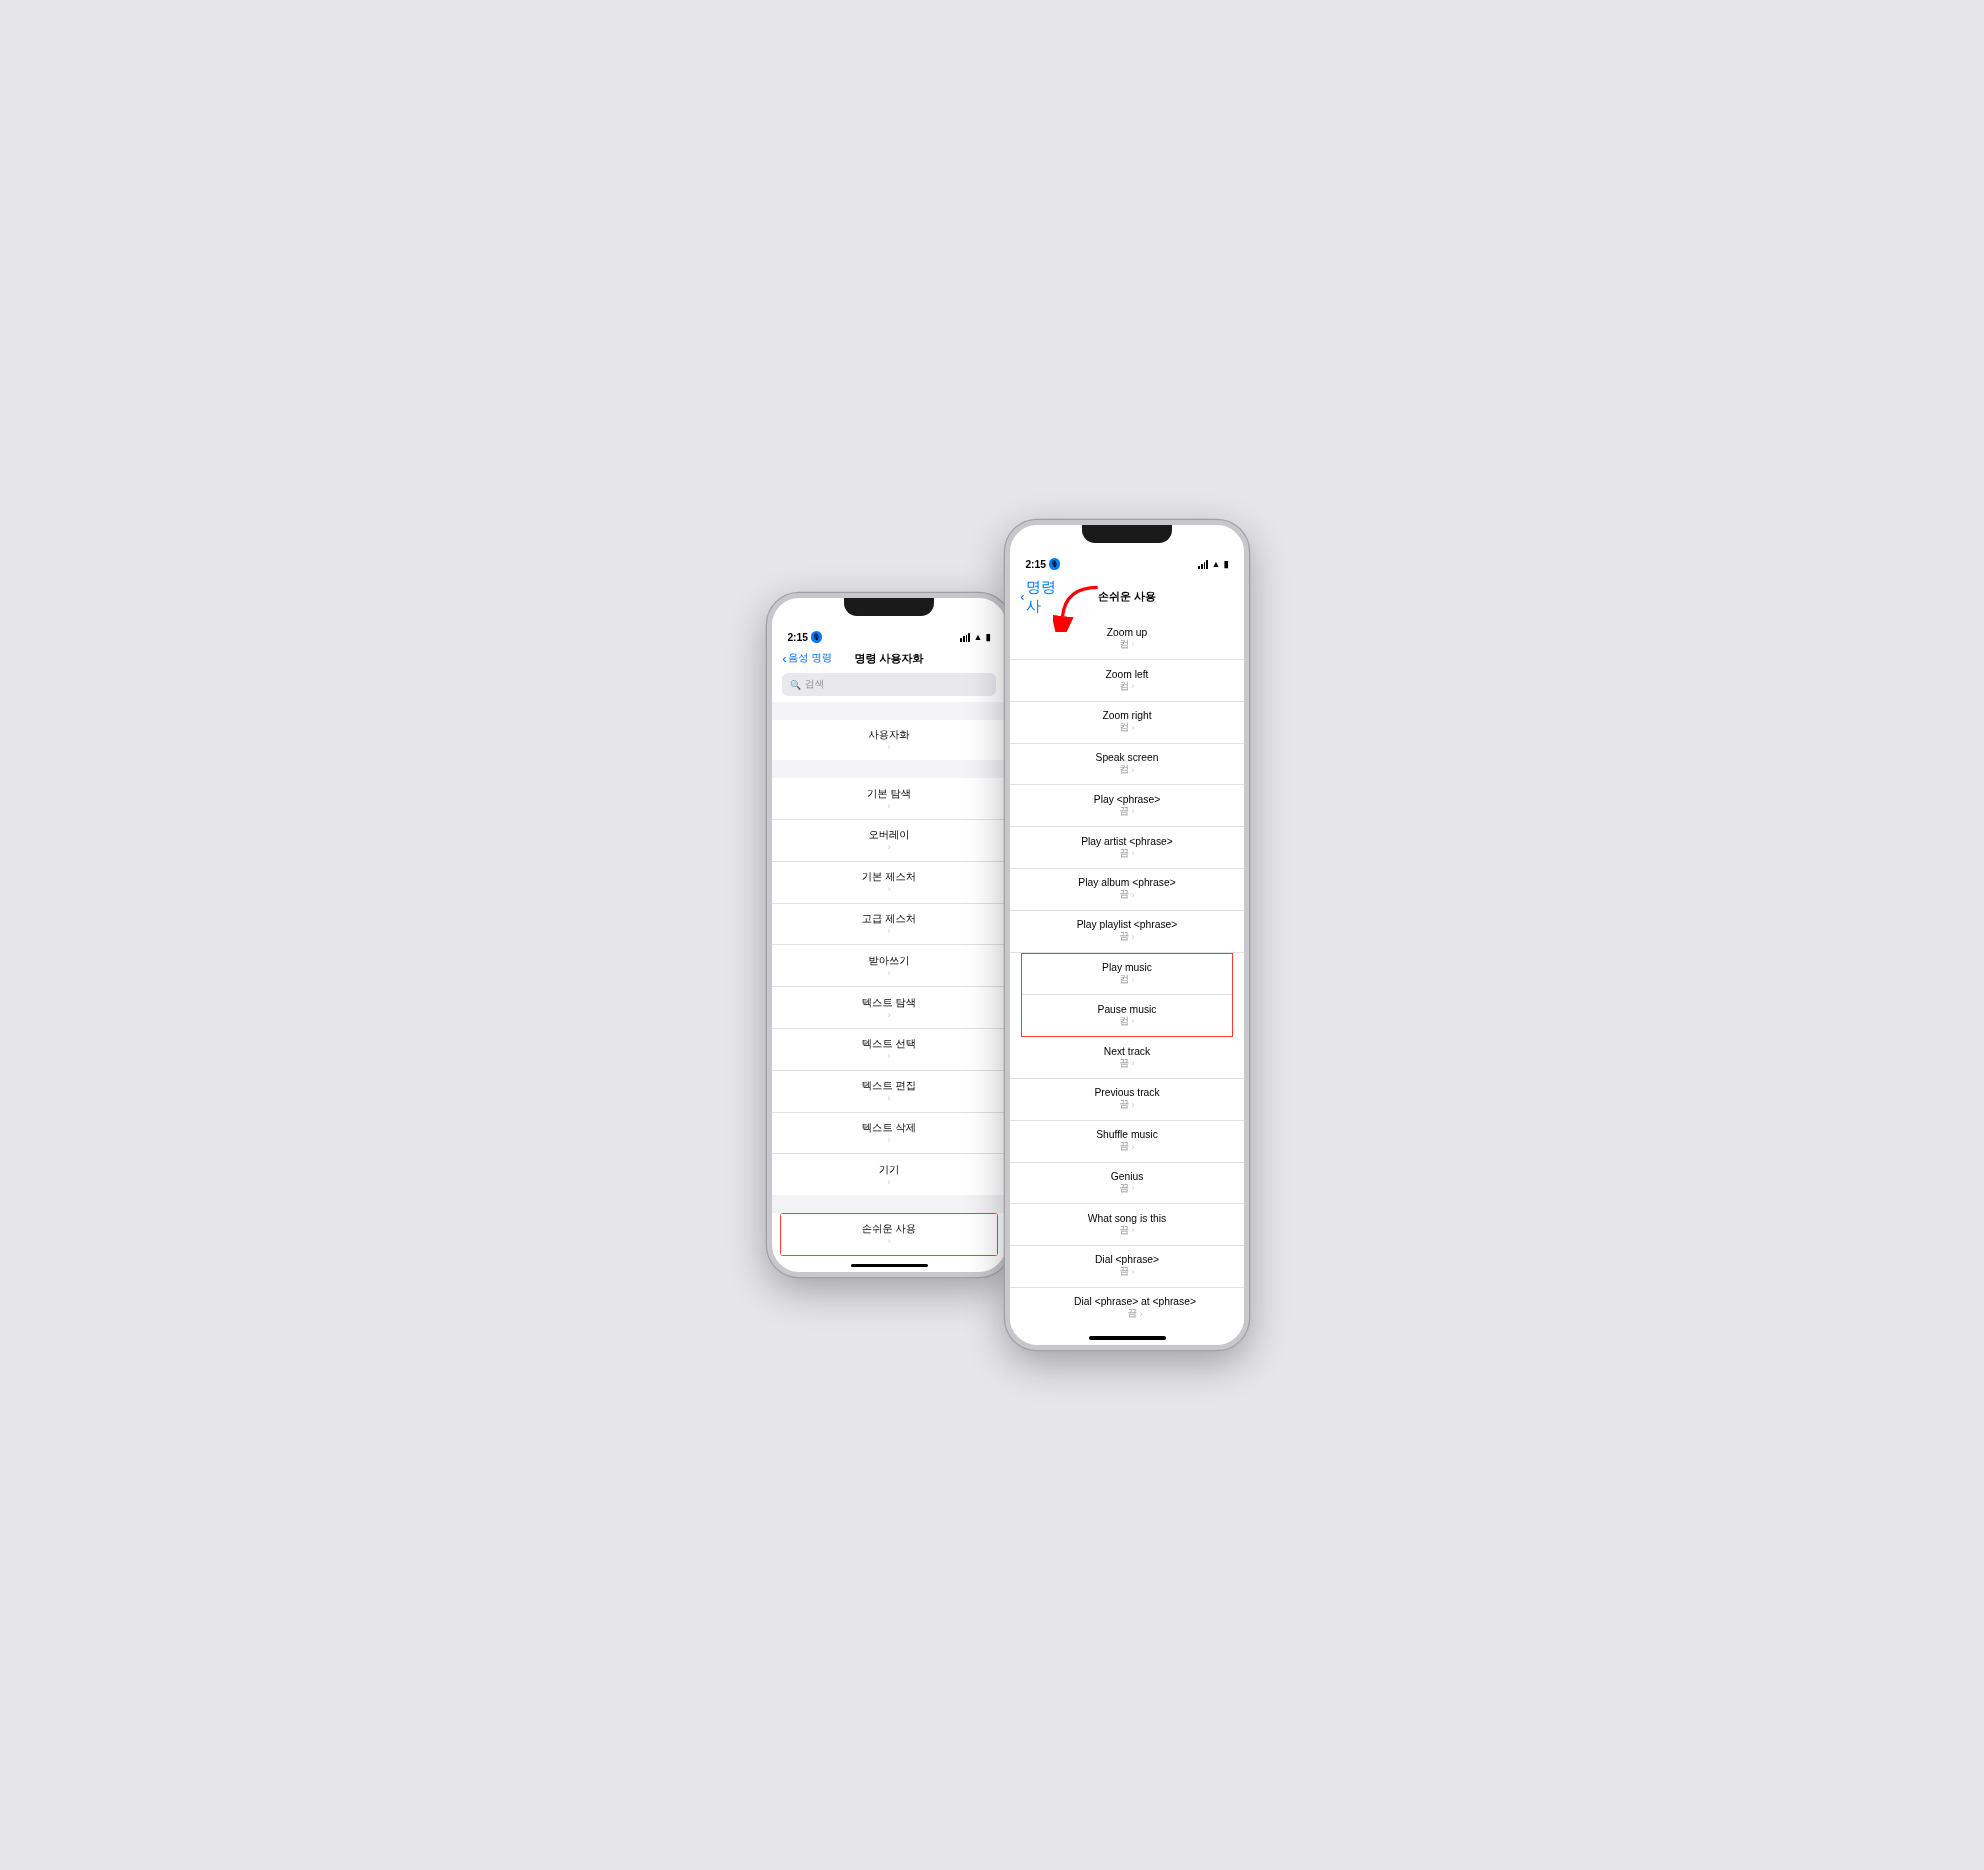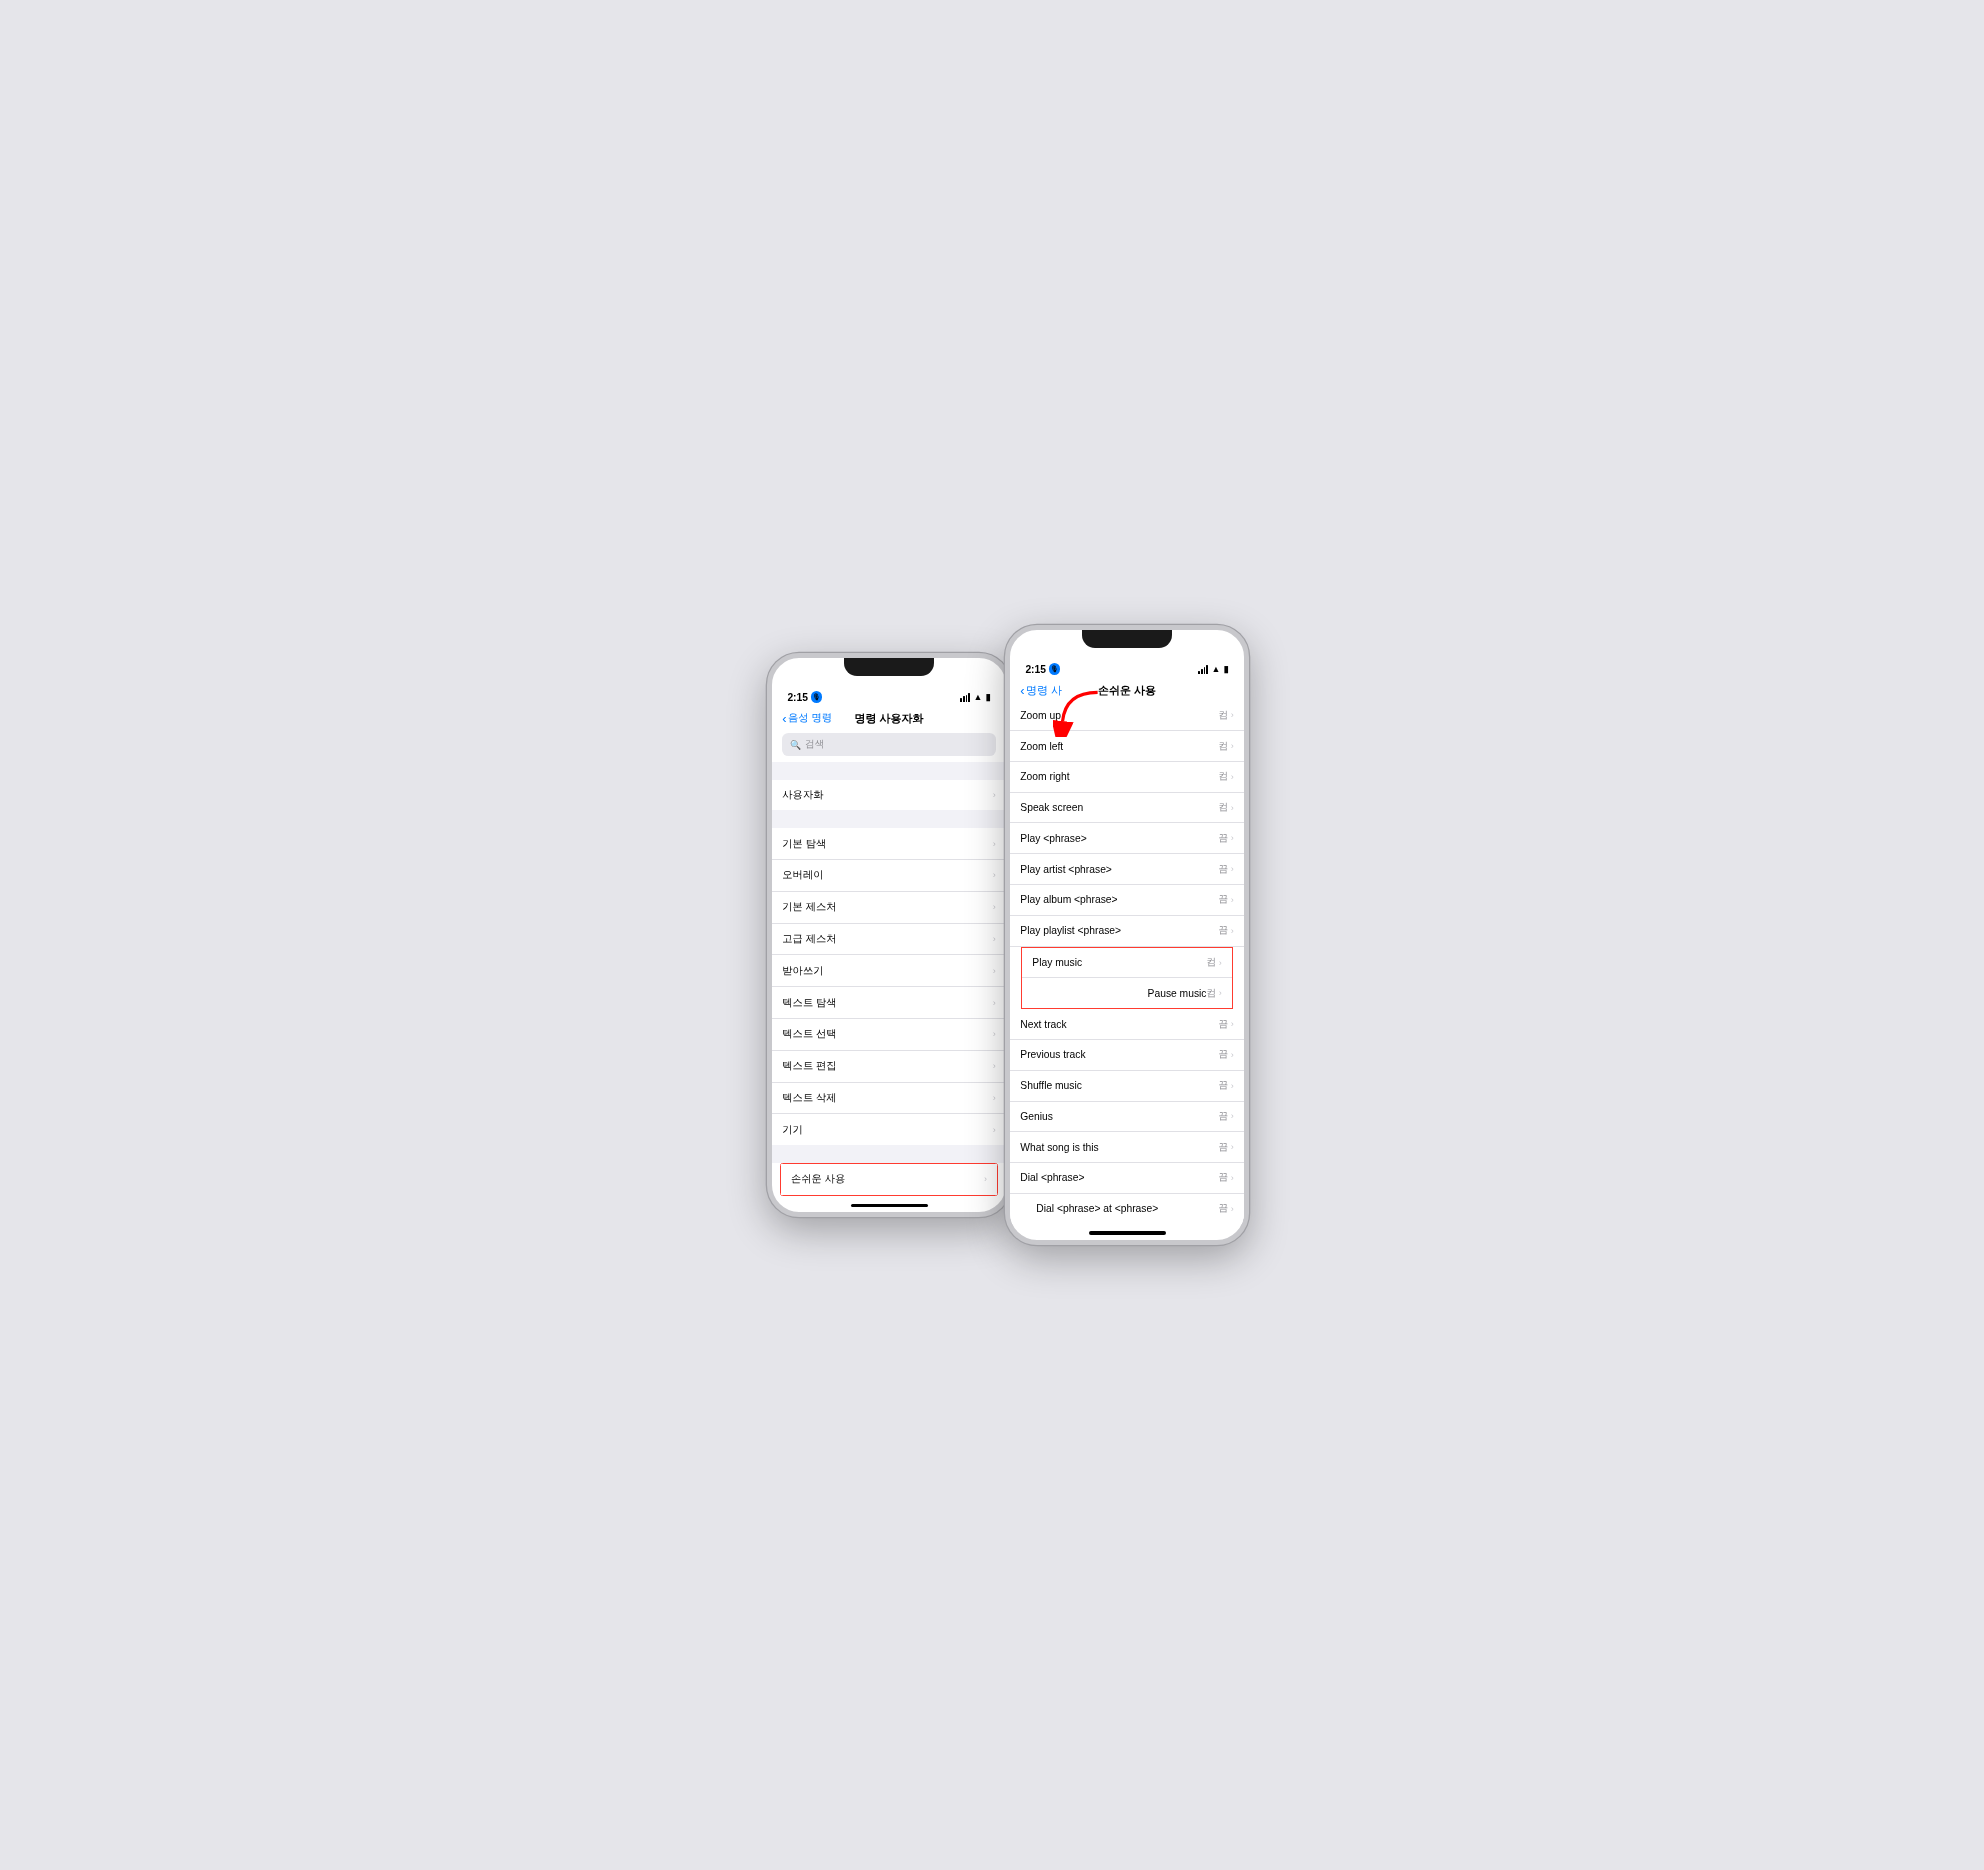--- a/index.html
+++ b/index.html
@@ -181,20 +181,21 @@
       background: #fff;
     }
 
     .list-item {
       display: flex;
       align-items: center;
       justify-content: space-between;
       padding: 8.4px 10.3px;
       border-bottom: 0.3px solid #e0e0e5;
       background: #fff;
+      flex-direction: column;
     }
 
     .list-item:last-child {
       border-bottom: none;
     }
 
     .list-item-text {
       font-size: 10.3px;
       color: #000;
     }
@@ -409,21 +410,21 @@
             <span style="height:9px"></span>
           </div>
           <span class="wifi-icon">▲</span>
           <span class="battery-icon">▮</span>
         </div>
       </div>
 
       <div class="nav-bar">
         <div class="nav-back">
           <span style="font-size:13px; color:#007aff;">‹</span>
-          <span style="color:#007aff; font-size:11px;">명령 사</span>
+          <span style="color:#007aff; font-size:15px;">명령 사</span>
         </div>
         <div class="nav-title">손쉬운 사용</div>
         <div class="nav-right"></div>
       </div>
 
       <div class="list-section">
 
         <div class="list-item">
           <span class="list-item-text">Zoom up</span>
           <div class="list-item-right">

